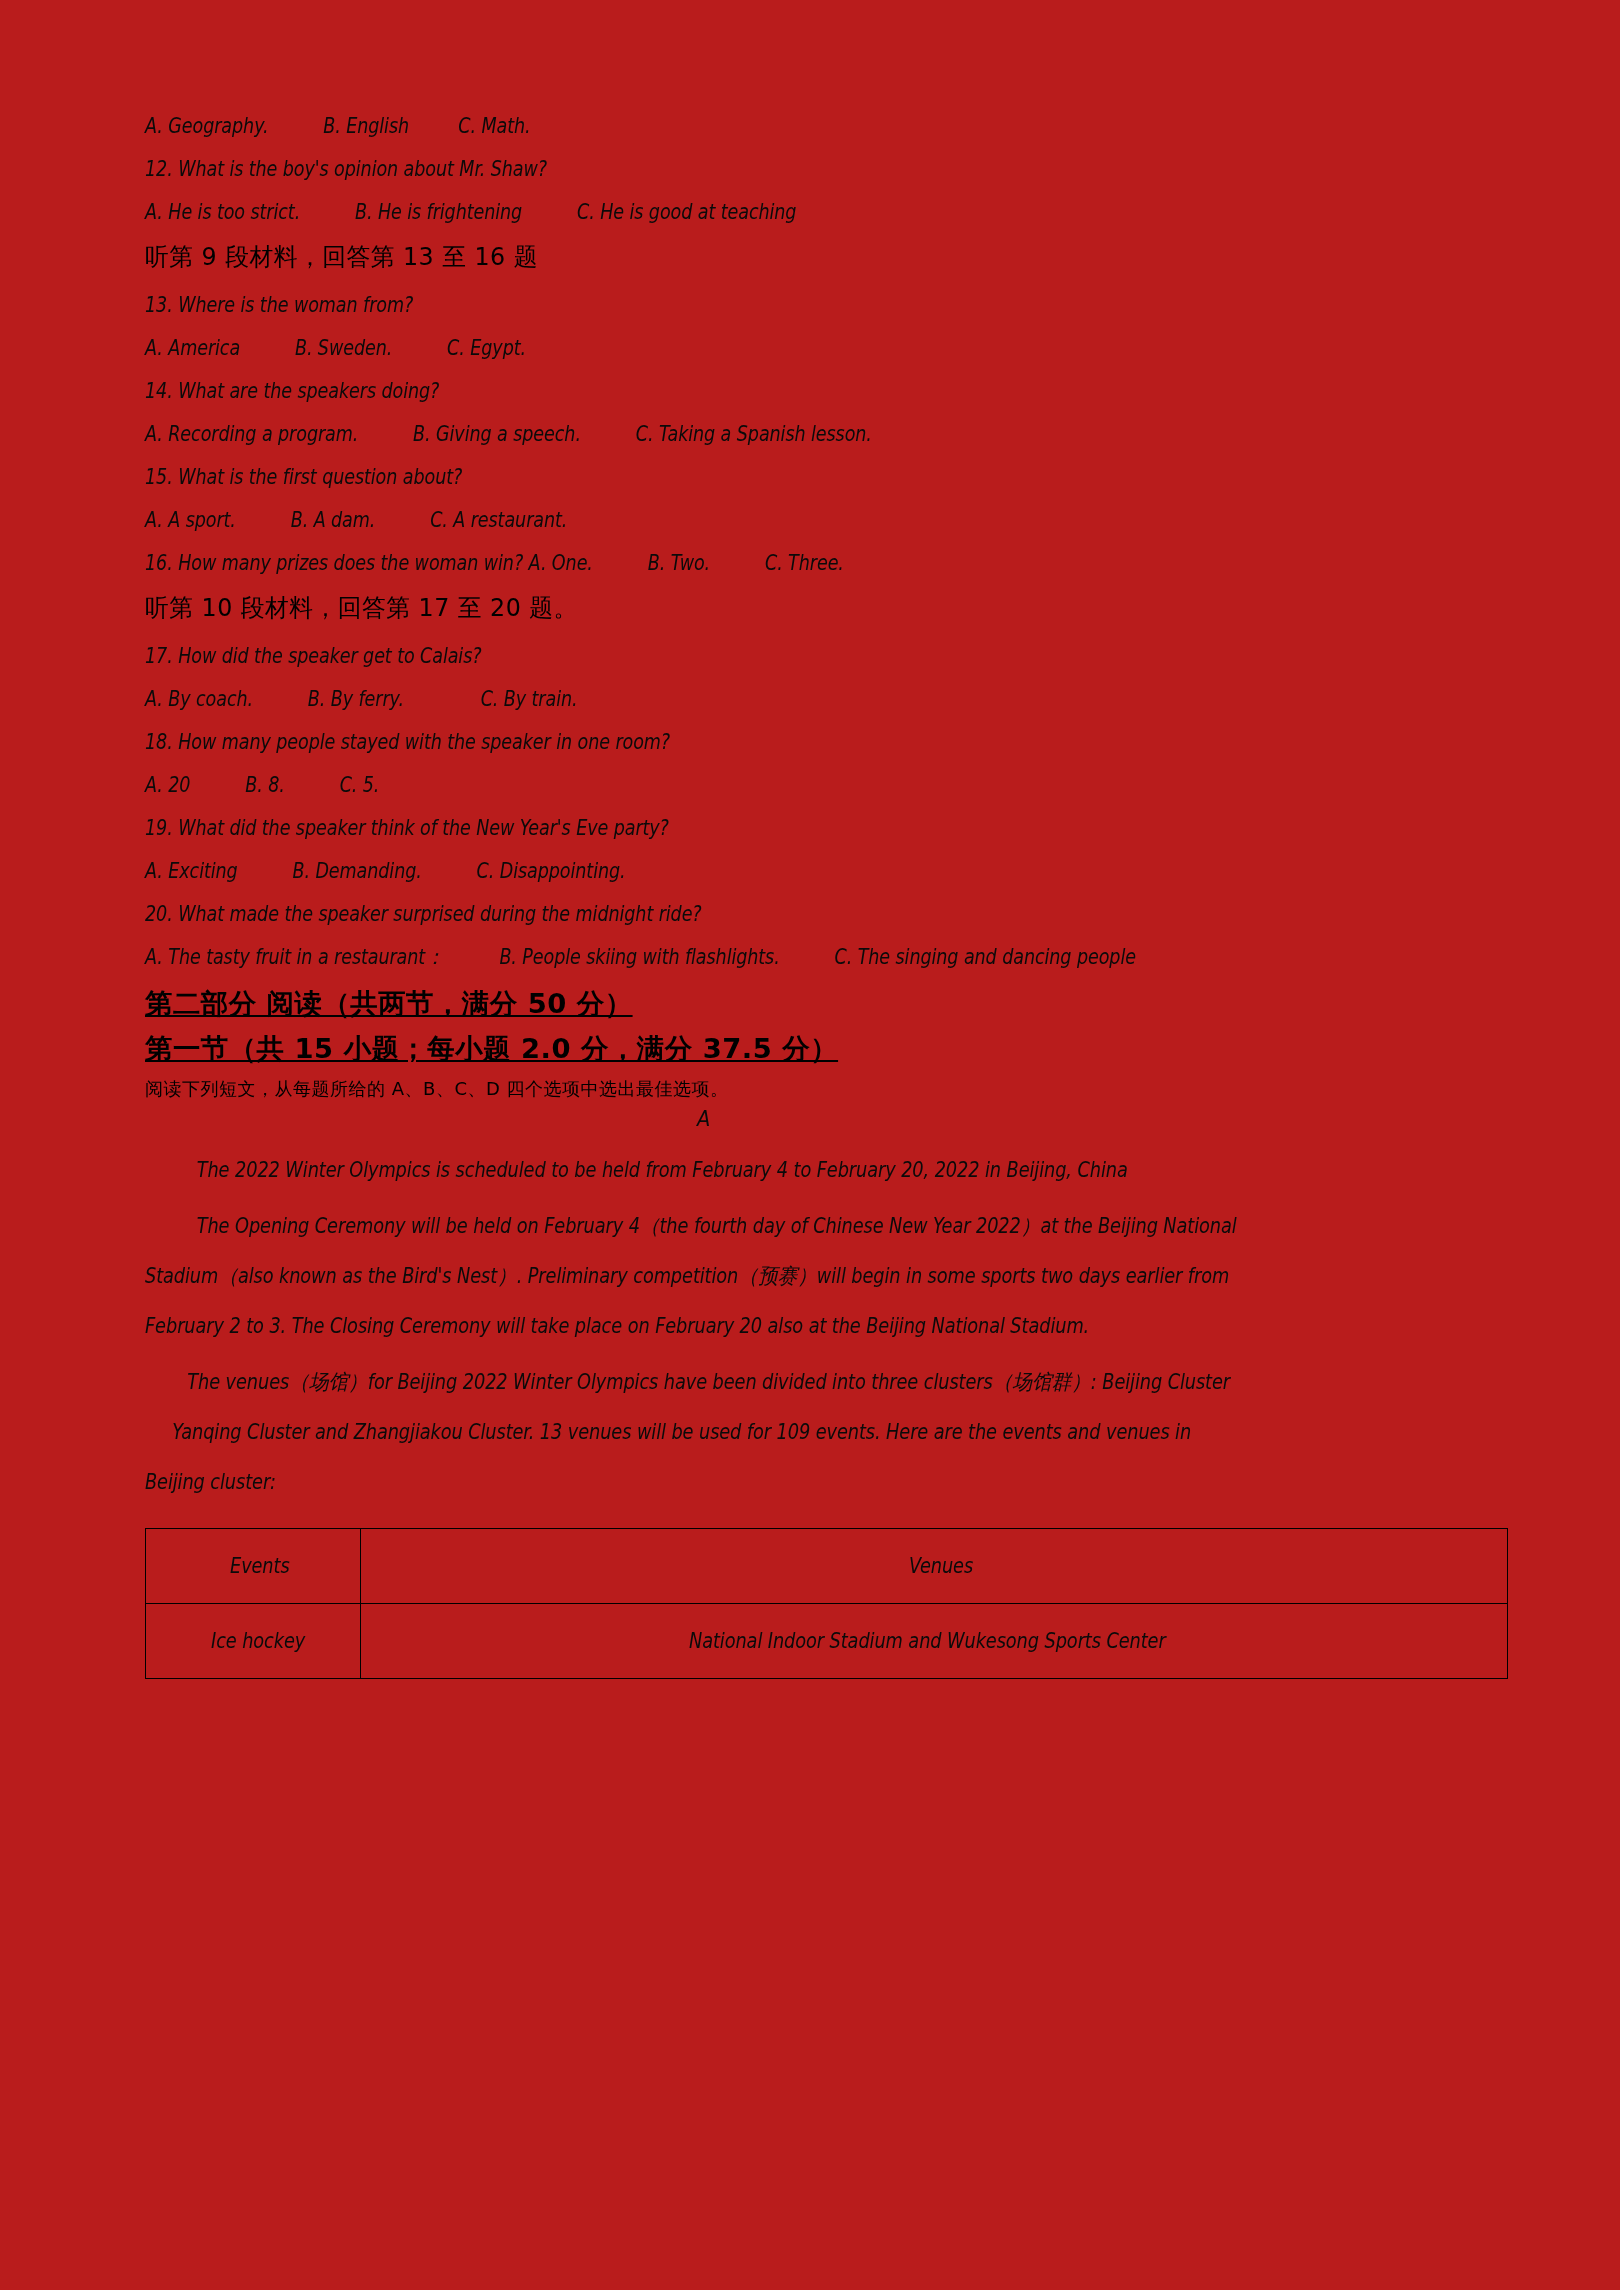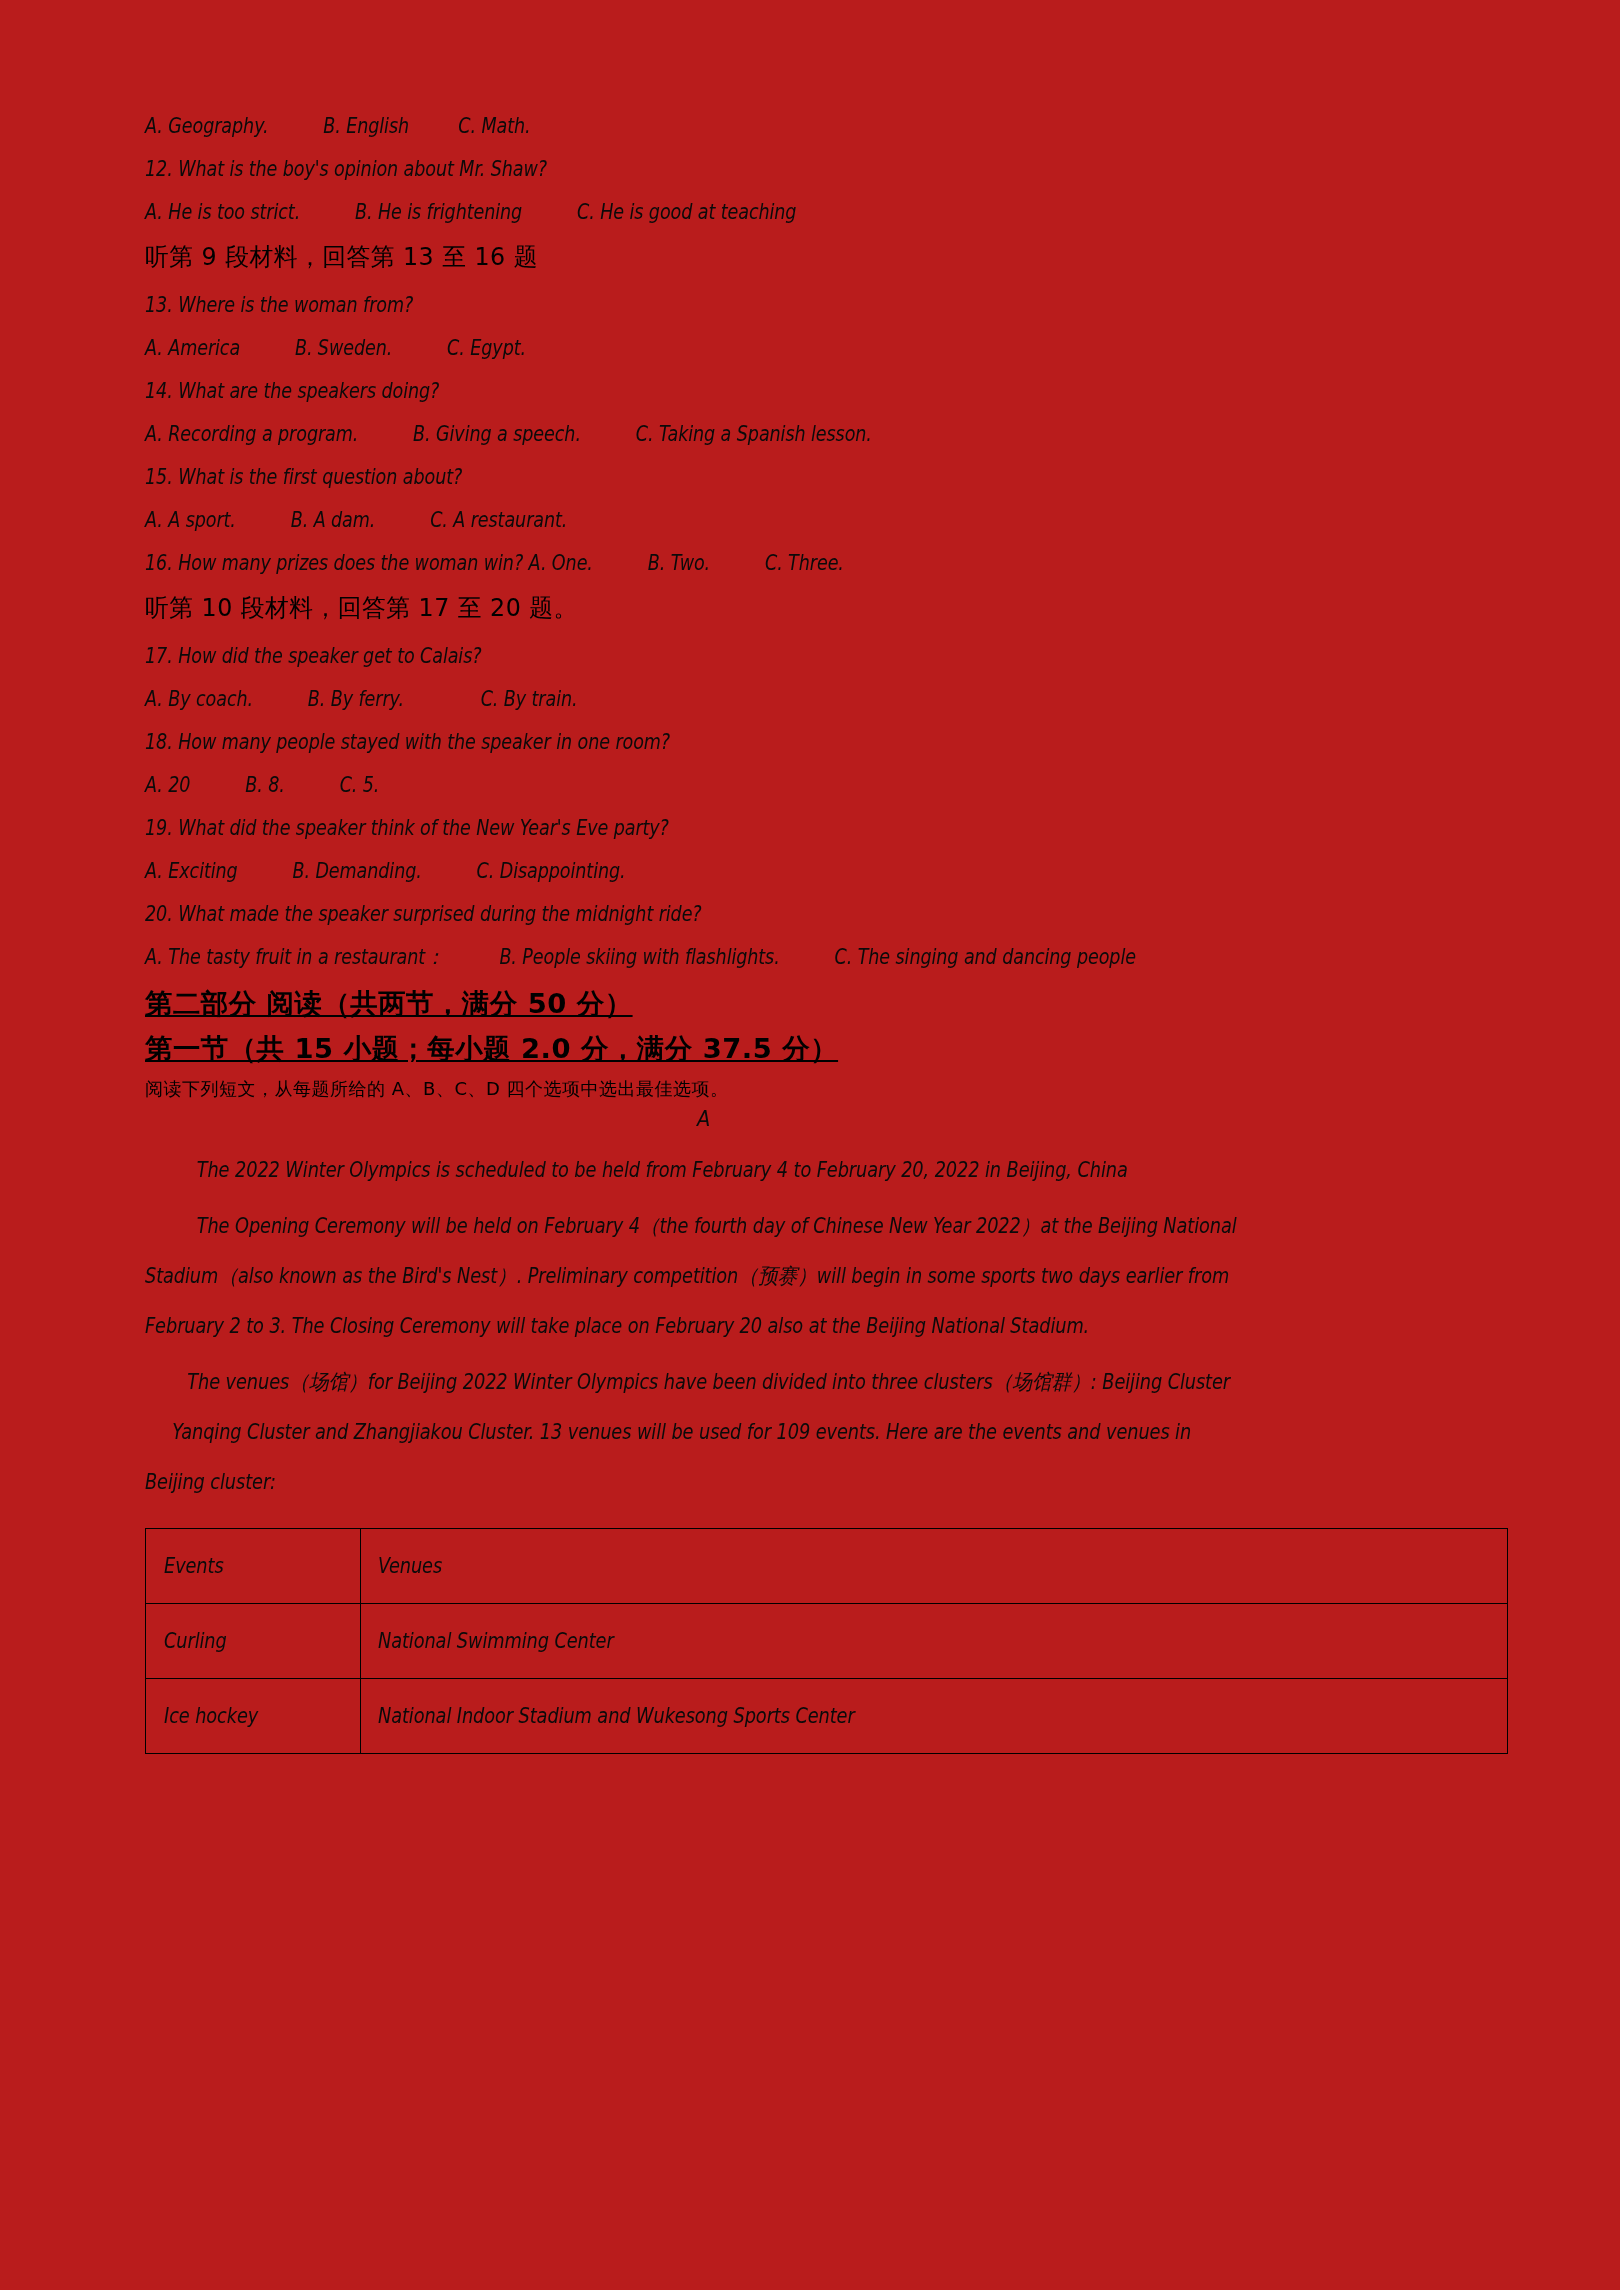--- a/index.html
+++ b/index.html
@@ -115,20 +115,21 @@
     border-collapse: collapse;
     width: 1325px;
     table-layout: fixed;
   }
   table.venues td {
     border: 1.6px solid #000;
     height: 74px;
     padding: 0 0 0 17.6px;
     vertical-align: middle;
     font-size: 21px;
+    text-align: center;
   }
   table.venues td.c1 { width: 196px; }
   table.venues td.c2 { width: 1129px; margin-left: 46px; }
   .cellspan {
     display: inline-block;
     transform: scaleX(0.94);
     transform-origin: left center;
     white-space: pre;
   }
 </style>
@@ -202,28 +203,20 @@
           <tr>
             <td class="c1">
               <span class="cellspan hand">Events</span>
             </td>
             <td class="c2">
               <span class="cellspan hand">Venues</span>
             </td>
           </tr>
           <tr>
             <td class="c1">
-              <span class="cellspan hand">Curling</span>
-            </td>
-            <td class="c2">
-              <span class="cellspan hand">National Swimming Center</span>
-            </td>
-          </tr>
-          <tr>
-            <td class="c1">
               <span class="cellspan hand">Ice hockey</span>
             </td>
             <td class="c2">
               <span class="cellspan hand">National Indoor Stadium and Wukesong Sports Center</span>
             </td>
           </tr>
         </tbody>
       </table>
     </div>
 

